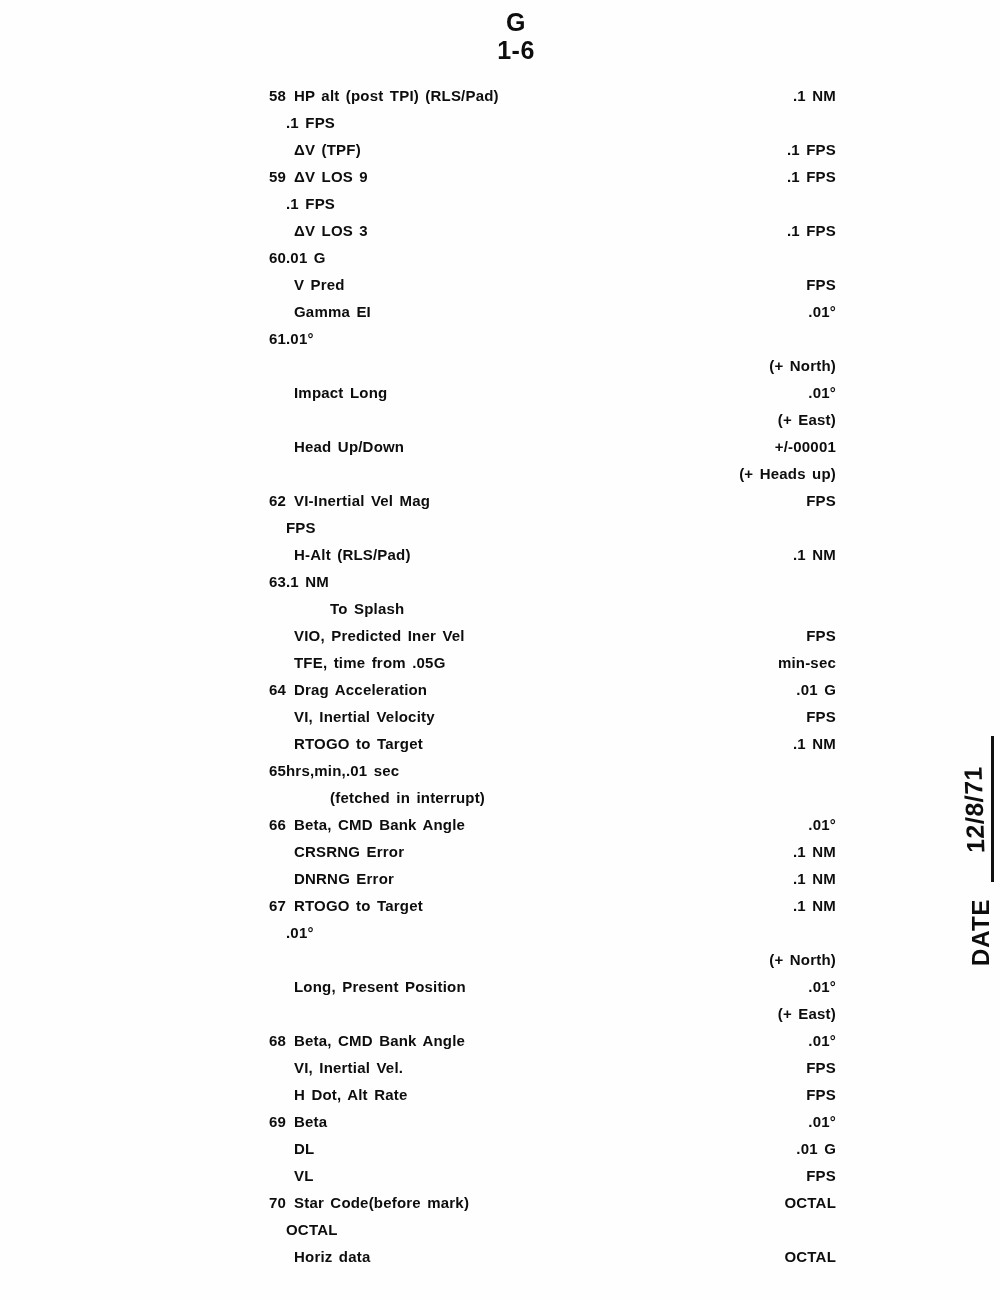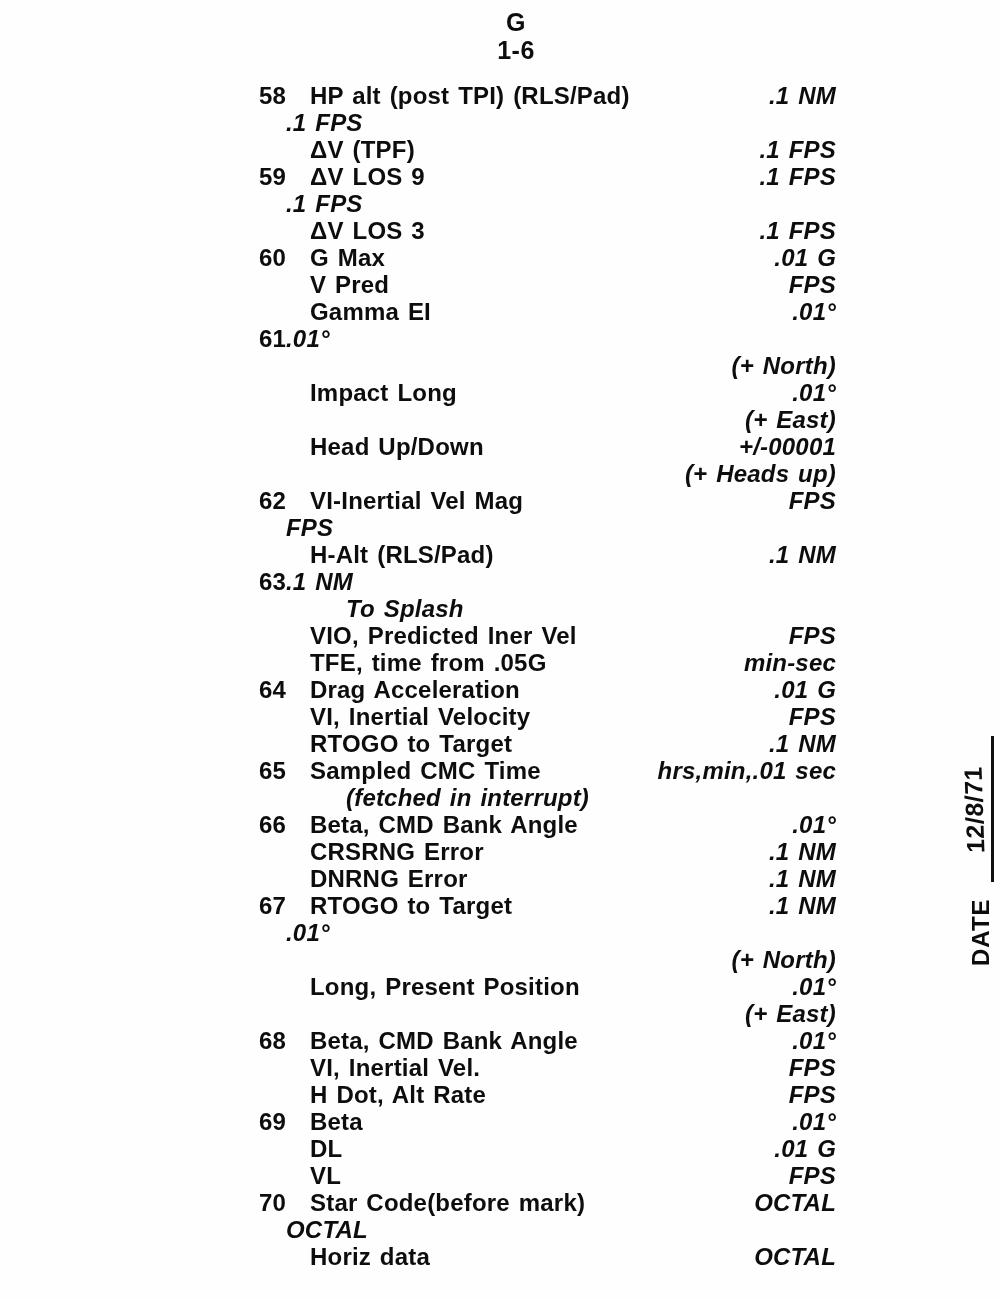--- a/index.html
+++ b/index.html
@@ -28,39 +28,38 @@
     position: absolute;
     left: 246px;
     top: 82px;
     width: 590px;
   }
   .row {
     display: flex;
     align-items: baseline;
     height: 27px;
     line-height: 27px;
-    font-size: 24px;
+    font-size: 15px;
     letter-spacing: 0.2px;
     word-spacing: 2px;
     white-space: pre;
   }
   .row .num {
     width: 40px;
     text-align: right;
     flex: 0 0 auto;
   }
   .row .desc {
-    margin-left: 24px;
+    margin-left: 8px;
     flex: 1 1 auto;
     overflow: hidden;
   }
-  .row.indent .desc { padding-left: 36px; font-style: italic; }
+  .row.indent .desc { padding-left: 36px; }
   .row .unit {
     flex: 0 0 auto;
-    font-style: italic;
   }
   .date-stamp {
     position: absolute;
     left: 849px;
     top: 821px;
     width: 230px;
     height: 60px;
     transform: rotate(-90deg);
     transform-origin: 50% 50%;
     display: flex;
@@ -126,21 +125,20 @@
     </div>
 
     <div class="row">
       <span class="num"></span>
       <span class="desc">ΔV LOS 3</span>
       <span class="unit">.1 FPS</span>
     </div>
 
     <div class="row">
       <span class="num">60</span>
-      <span class="desc">G Max</span>
       <span class="unit">.01 G</span>
     </div>
 
     <div class="row">
       <span class="num"></span>
       <span class="desc">V Pred</span>
       <span class="unit">FPS</span>
     </div>
 
     <div class="row">
@@ -237,21 +235,20 @@
     </div>
 
     <div class="row">
       <span class="num"></span>
       <span class="desc">RTOGO to Target</span>
       <span class="unit">.1 NM</span>
     </div>
 
     <div class="row">
       <span class="num">65</span>
-      <span class="desc">Sampled CMC Time</span>
       <span class="unit">hrs,min,.01 sec</span>
     </div>
 
     <div class="row indent">
       <span class="num"></span>
       <span class="desc">(fetched in interrupt)</span>
       <span class="unit"></span>
     </div>
 
     <div class="row">

